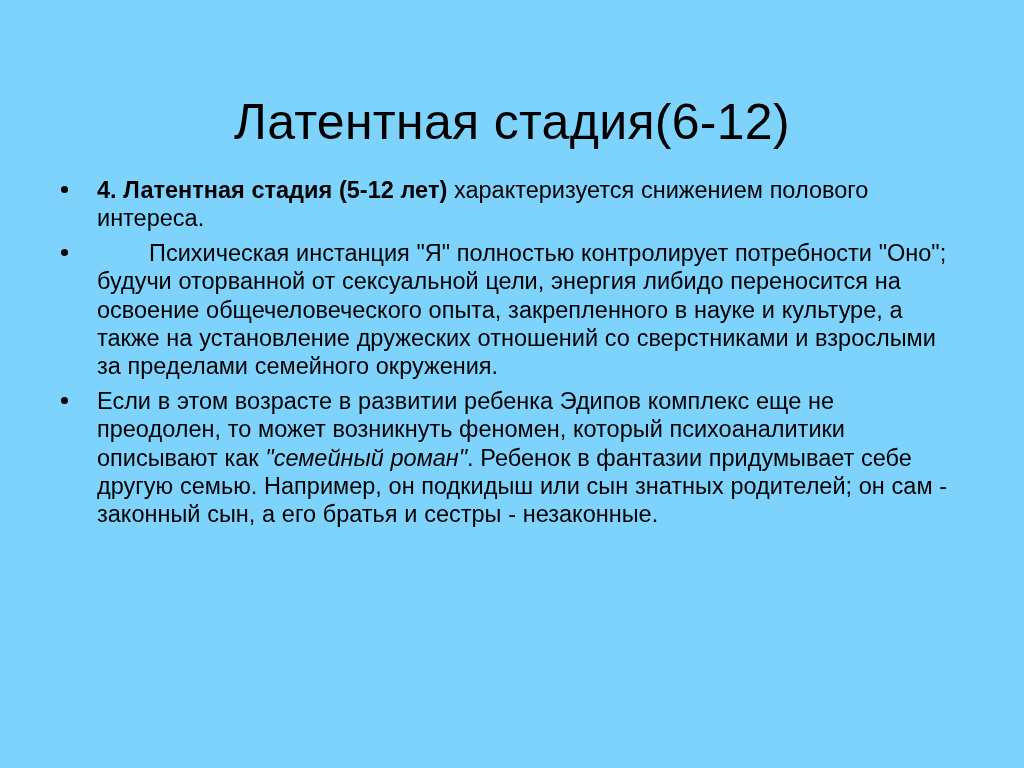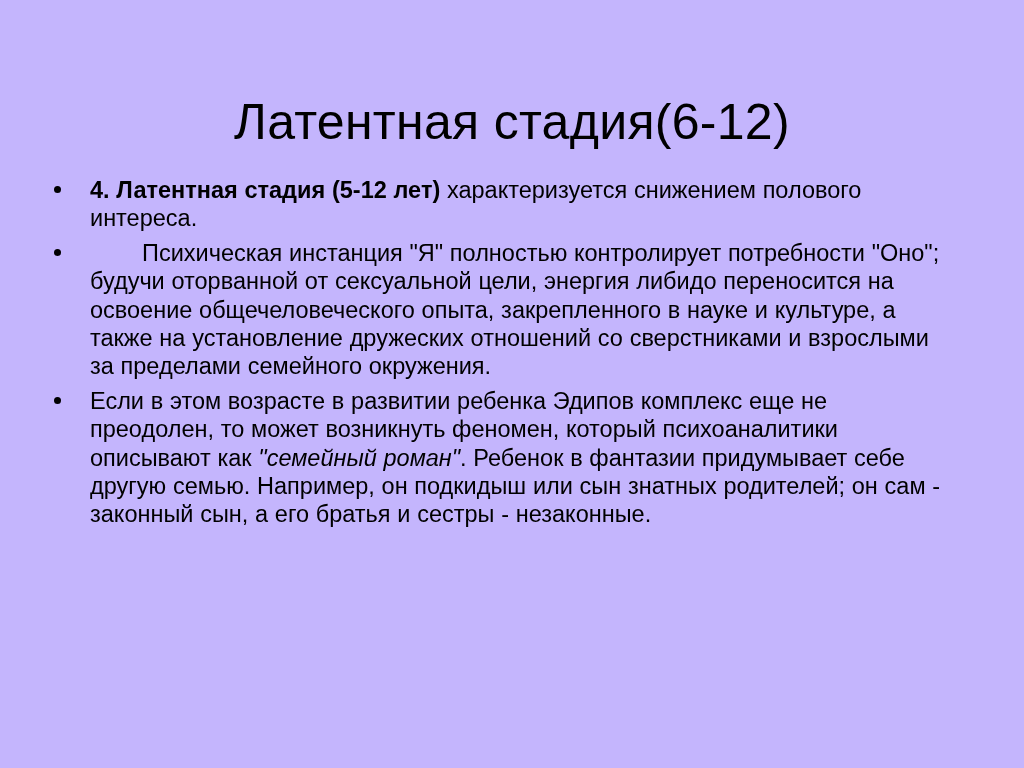--- a/index.html
+++ b/index.html
@@ -13,42 +13,42 @@
     background: #ffffff;
     font-family: "Liberation Sans", "DejaVu Sans", sans-serif;
     color: #000000;
     overflow: hidden;
   }
 
   .slide {
     position: relative;
     width: 1024px;
     height: 768px;
-    background: #c4b5fd;
+    background: #7dd3fc;
   }
 
   
   .slide-title {
     position: absolute;
     left: 0;
     top: 62px;
     width: 1024px;
     text-align: center;
     font-size: 50px;
     font-weight: 400;
     line-height: 1.06;
     letter-spacing: 0.3px;
     color: #000000;
     white-space: nowrap;
   }
 
   
   .body-block {
     position: absolute;
-    left: 44px;
+    left: 51px;
     top: 176px;
     width: 912px;
   }
 
   .bullet-item {
     position: relative;
     padding-left: 46px;
     font-size: 23.5px;
     line-height: 28.4px;
     font-weight: 400;

